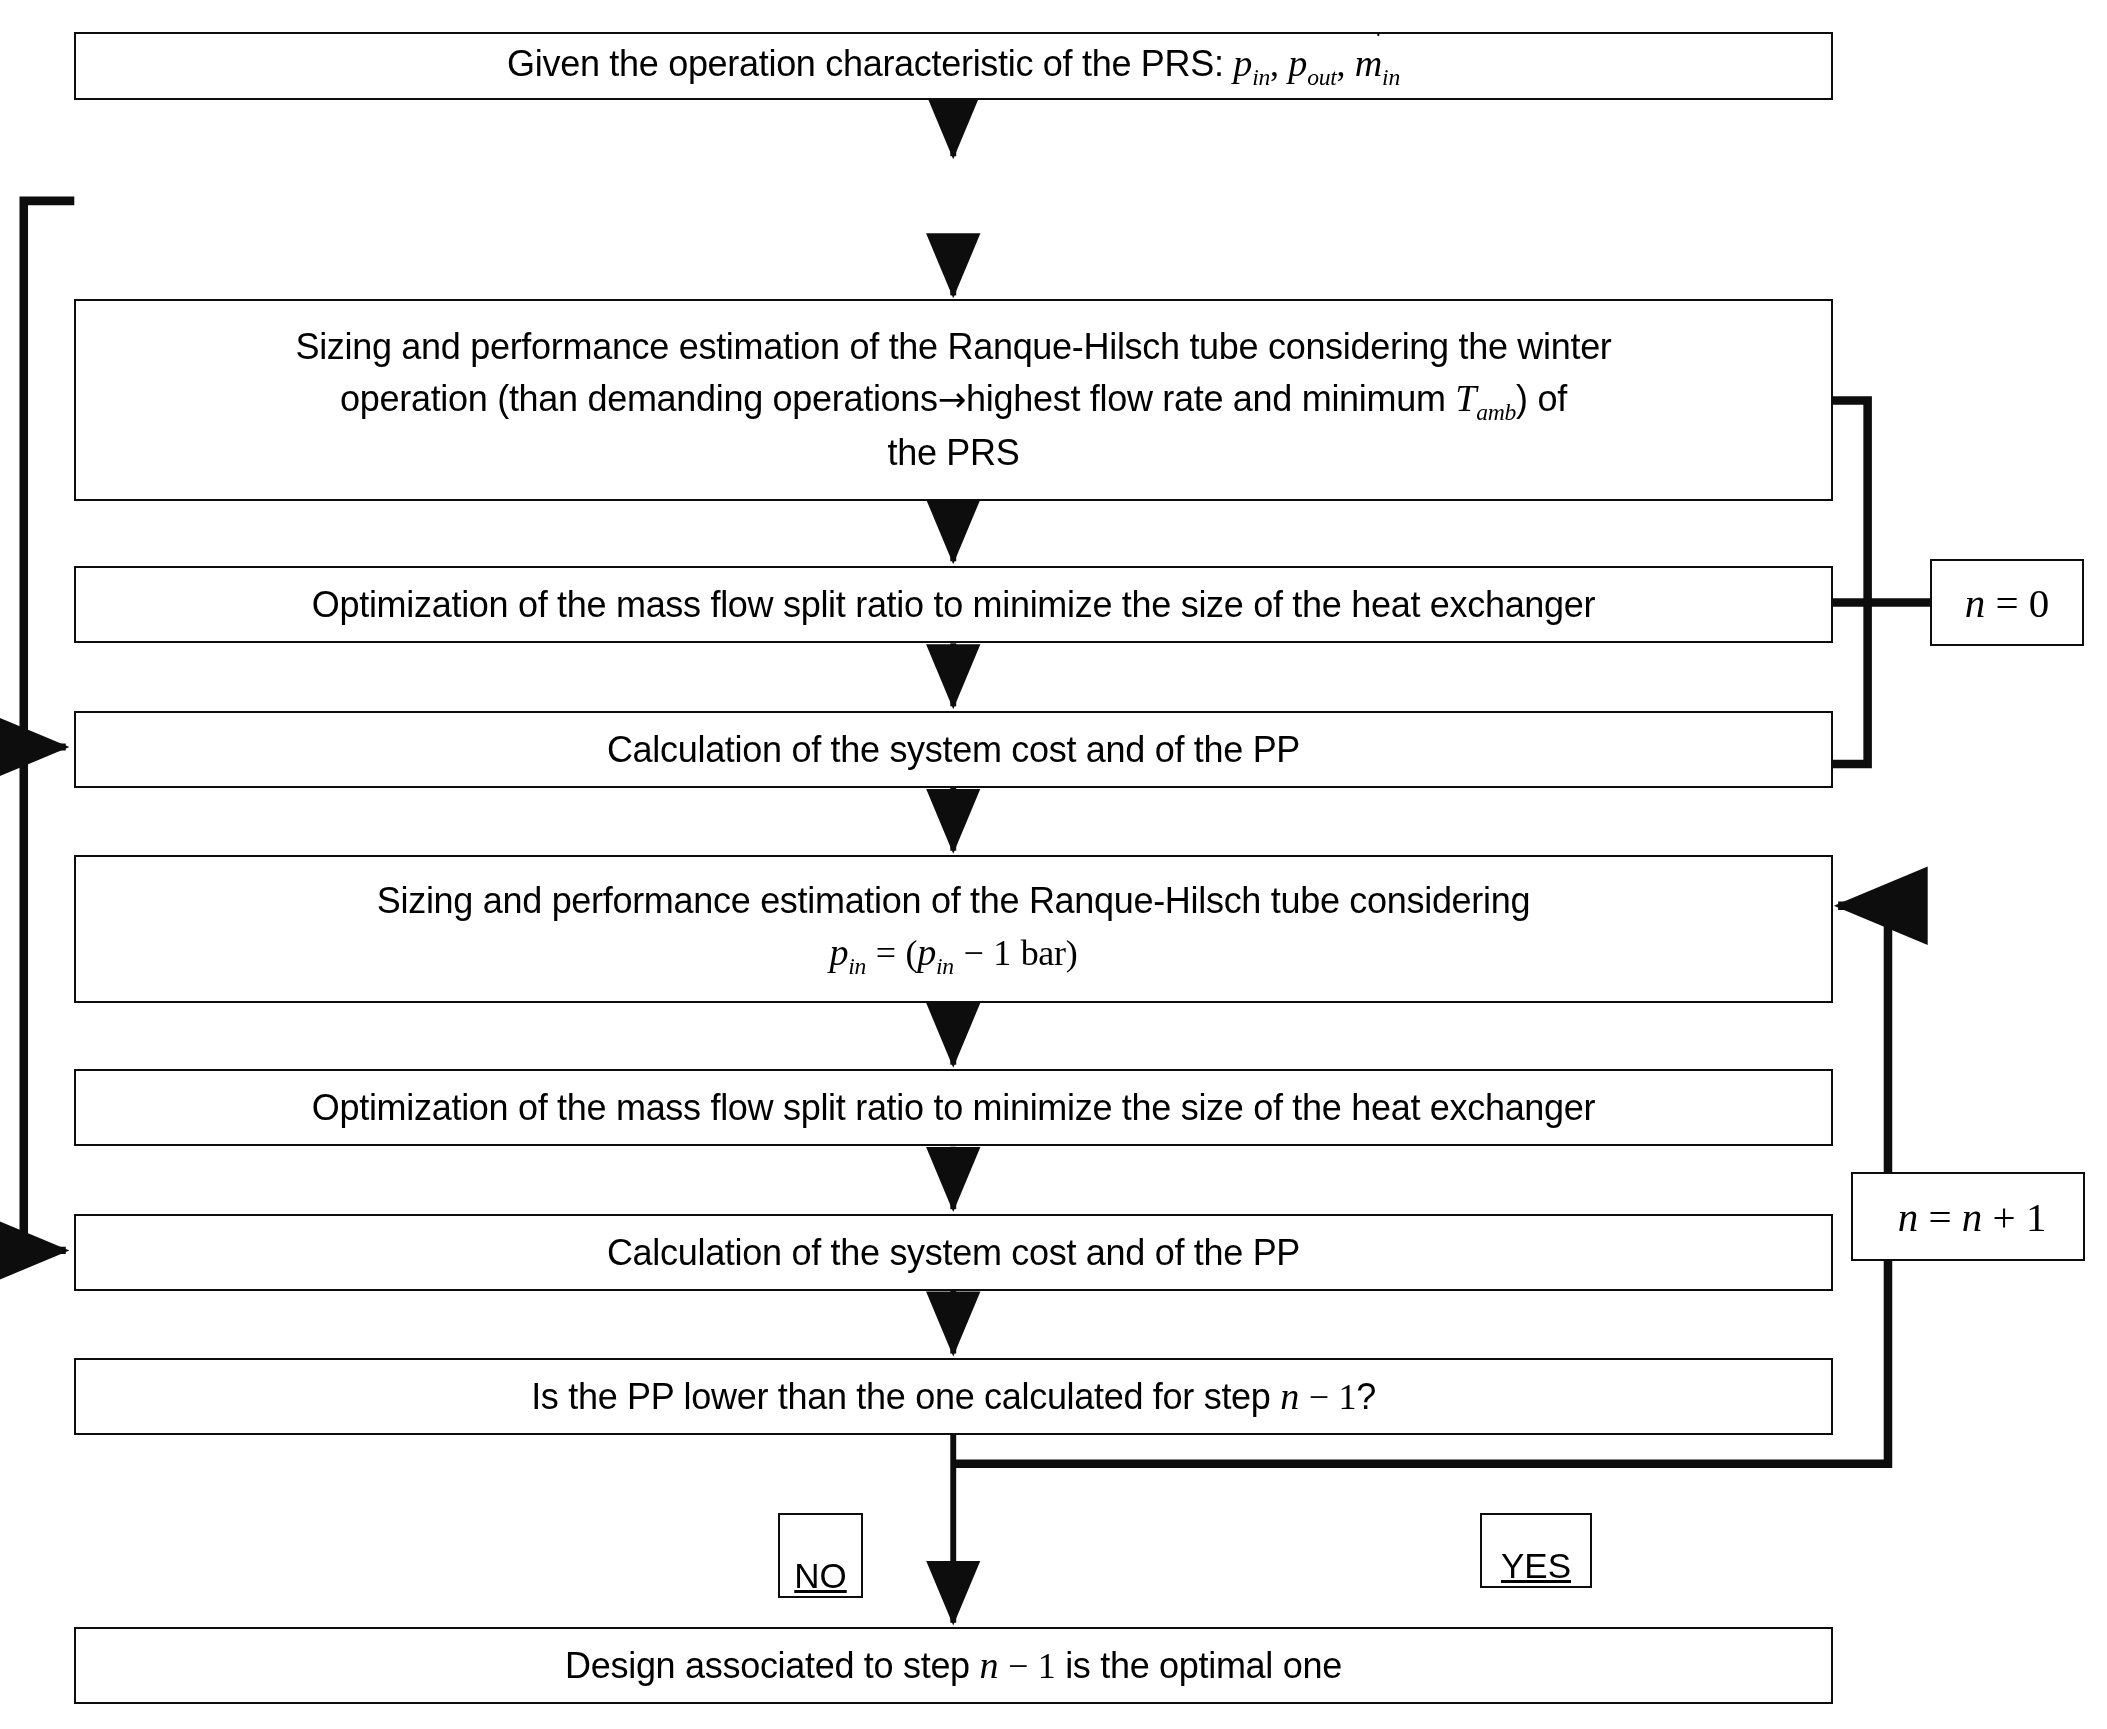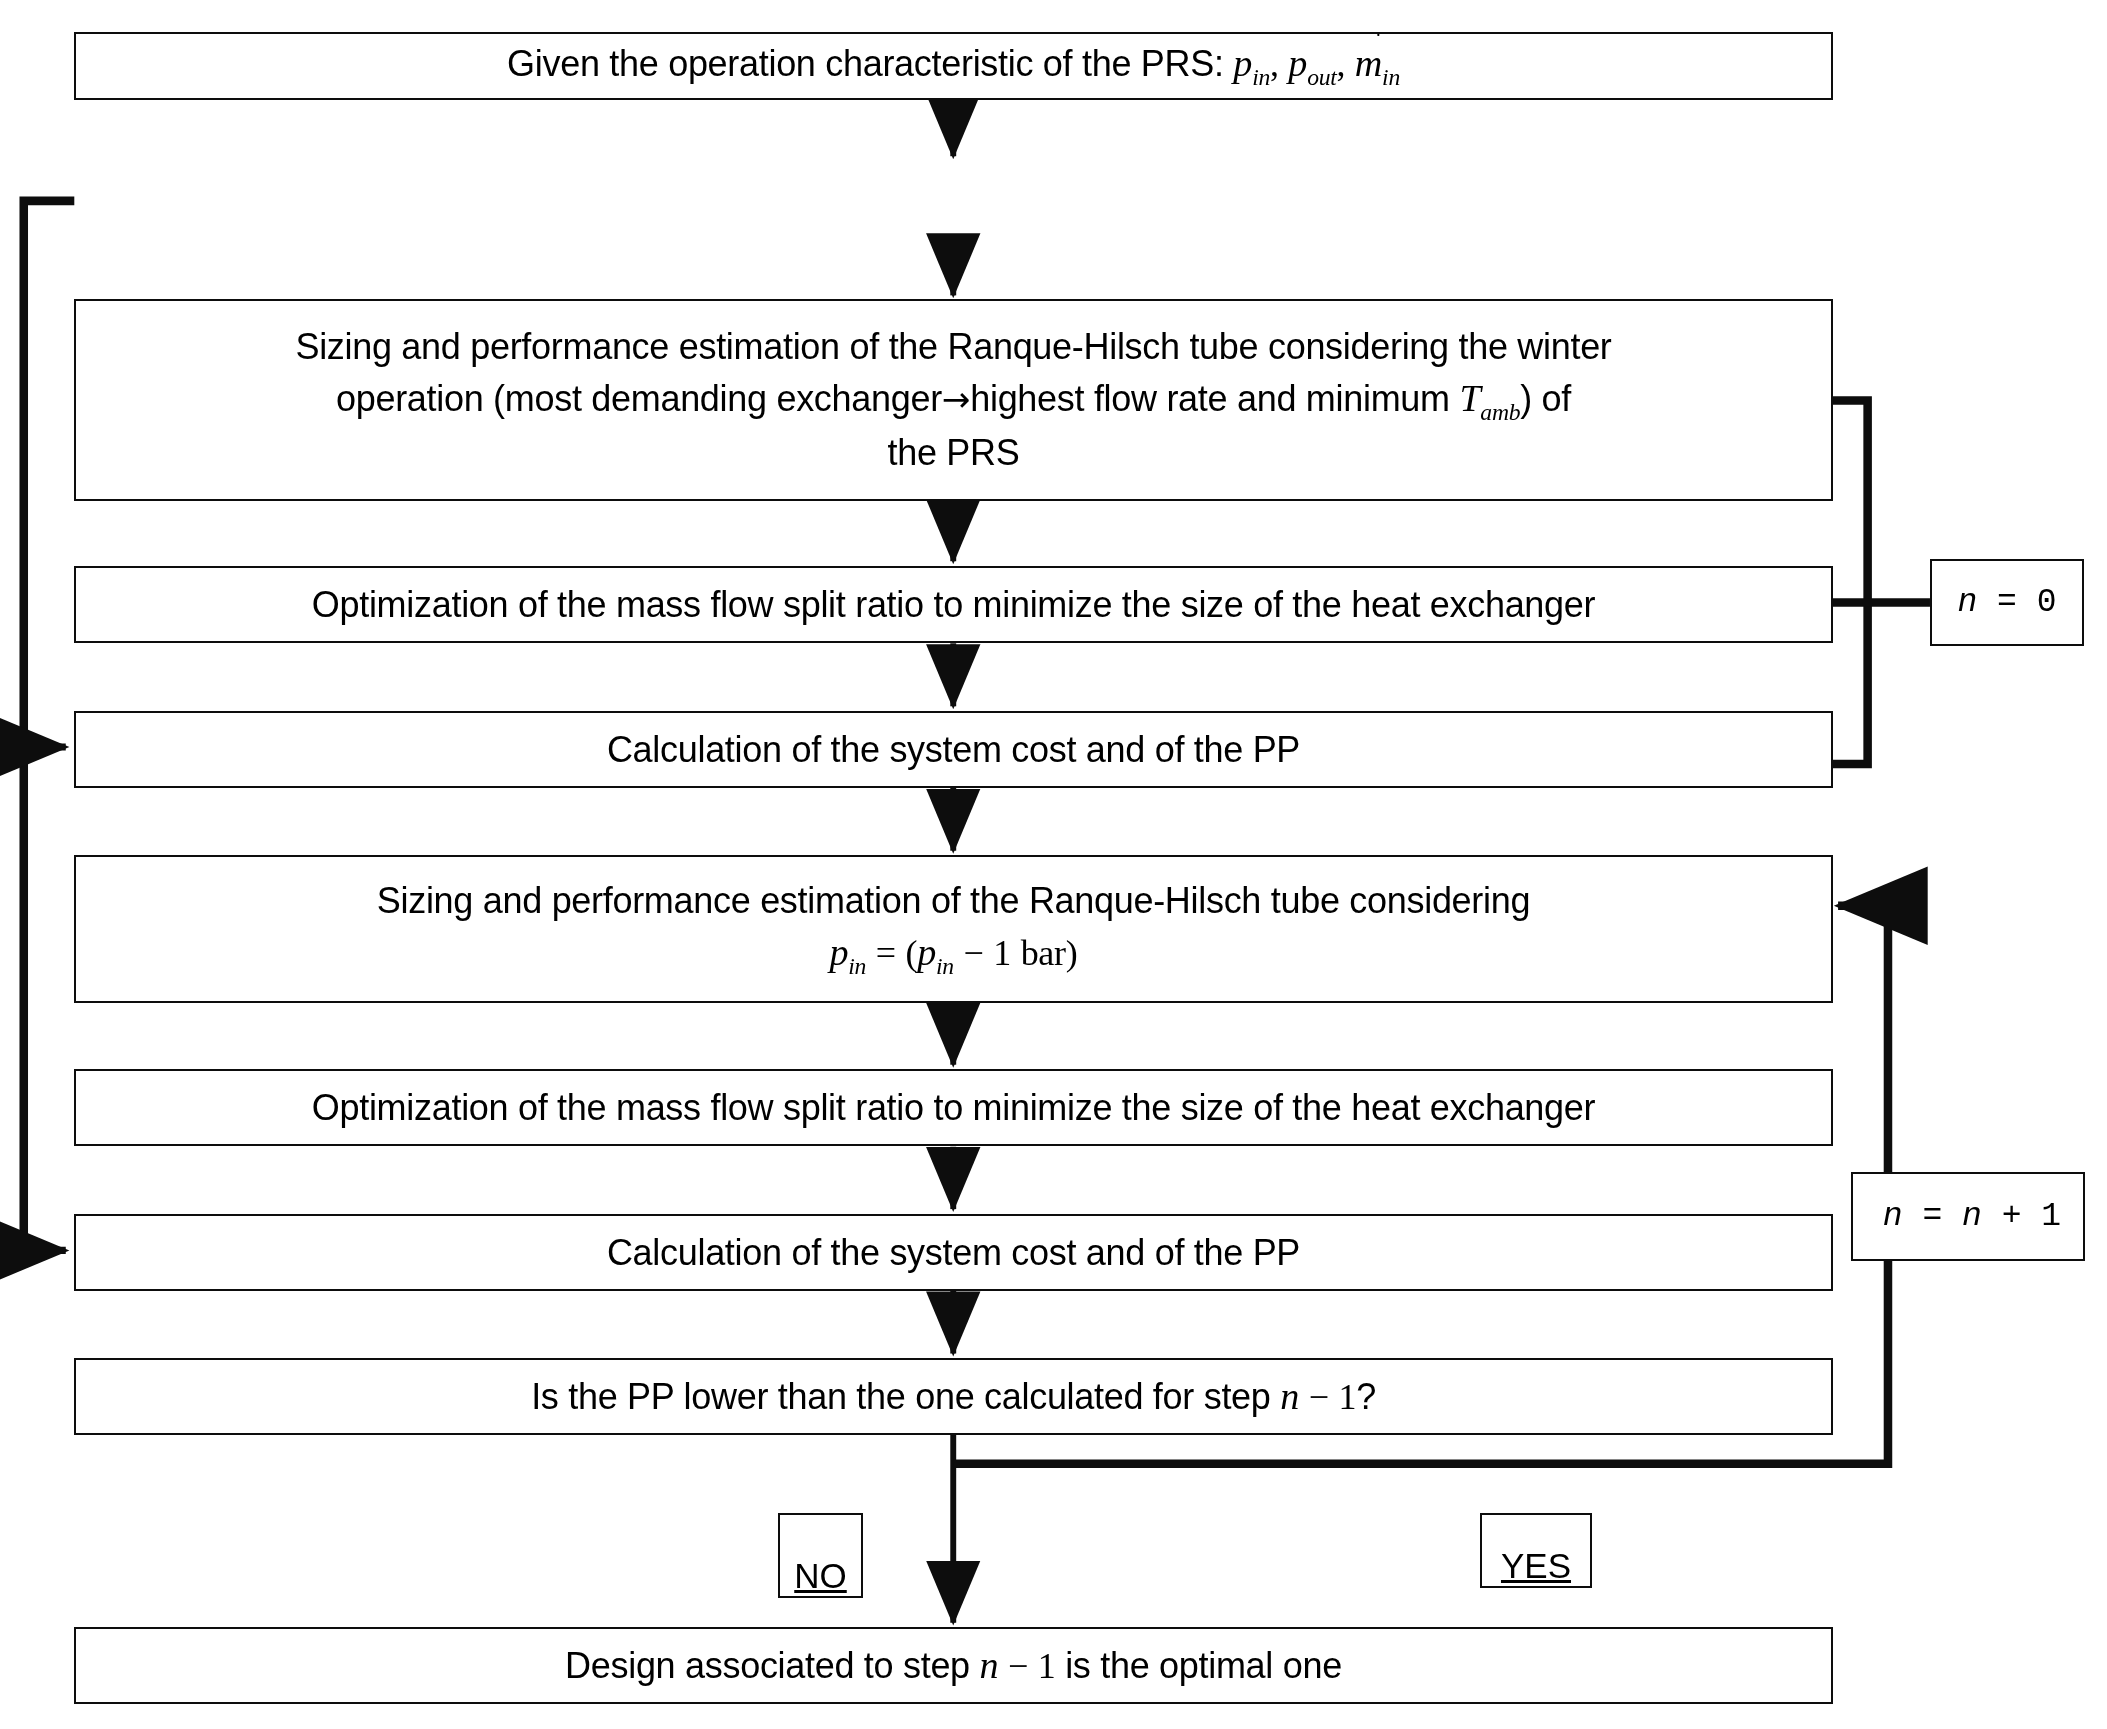--- a/index.html
+++ b/index.html
@@ -48,23 +48,23 @@
     position: absolute;
     box-sizing: border-box;
     border: 2.6px solid #0d0d0d;
     background: #ffffff;
     display: flex;
     align-items: center;
     justify-content: center;
     z-index: 5;
   }
   .mathbox .txt {
-    font-family: Liberation Mono, monospace;
+    font-family: Liberation Serif, serif;
     font-style: italic;
-    font-size: 33px;
+    font-size: 41px;
     white-space: nowrap;
   }
   .mathbox .txt .op,
   .mathbox .txt .num {
     font-style: normal;
   }
   .branchbox {
     position: absolute;
     box-sizing: border-box;
     border: 2.6px solid #0d0d0d;
@@ -159,21 +159,21 @@
   <div class="node" style="left:74px; top:31.5px; width:1759px; height:68px;justify-content:center;">
     <span class="txt">
       <span>Given the operation characteristic of the PRS:&nbsp;</span><span class="mi"><span>p</span><sub>in</sub></span><span class="mo">,</span>&nbsp;<span class="mi"><span>p</span><sub>out</sub></span><span class="mo">,</span>&nbsp;<span class="mi dotover"><span class="dot">˙</span><span>m</span><sub>in</sub></span>
     </span>
   </div>
 
 
   <div class="node" style="left:74px; top:299px; width:1759px; height:202px; padding:2.6px 22px;">
     <span class="txt">
       <span>Sizing and performance estimation of the Ranque-Hilsch tube considering the winter</span><br>
-      <span>operation (most demanding exchanger</span><span class="arrowglyph">→</span><span>highest flow rate and minimum&nbsp;</span><span class="mi"><span>T</span><sub>amb</sub></span><span>) of</span><br>
+      <span>operation (than demanding operations</span><span class="arrowglyph">→</span><span>highest flow rate and minimum&nbsp;</span><span class="mi"><span>T</span><sub>amb</sub></span><span>) of</span><br>
       <span>the PRS</span>
     </span>
   </div>
 
   <div class="node" style="left:74px; top:566px; width:1759px; height:77px;">
     <span class="txt">Optimization of the mass flow split ratio to minimize the size of the heat exchanger</span>
   </div>
 
   <div class="node" style="left:74px; top:711px; width:1759px; height:77px;">
     <span class="txt">Calculation of the system cost and of the PP</span>

